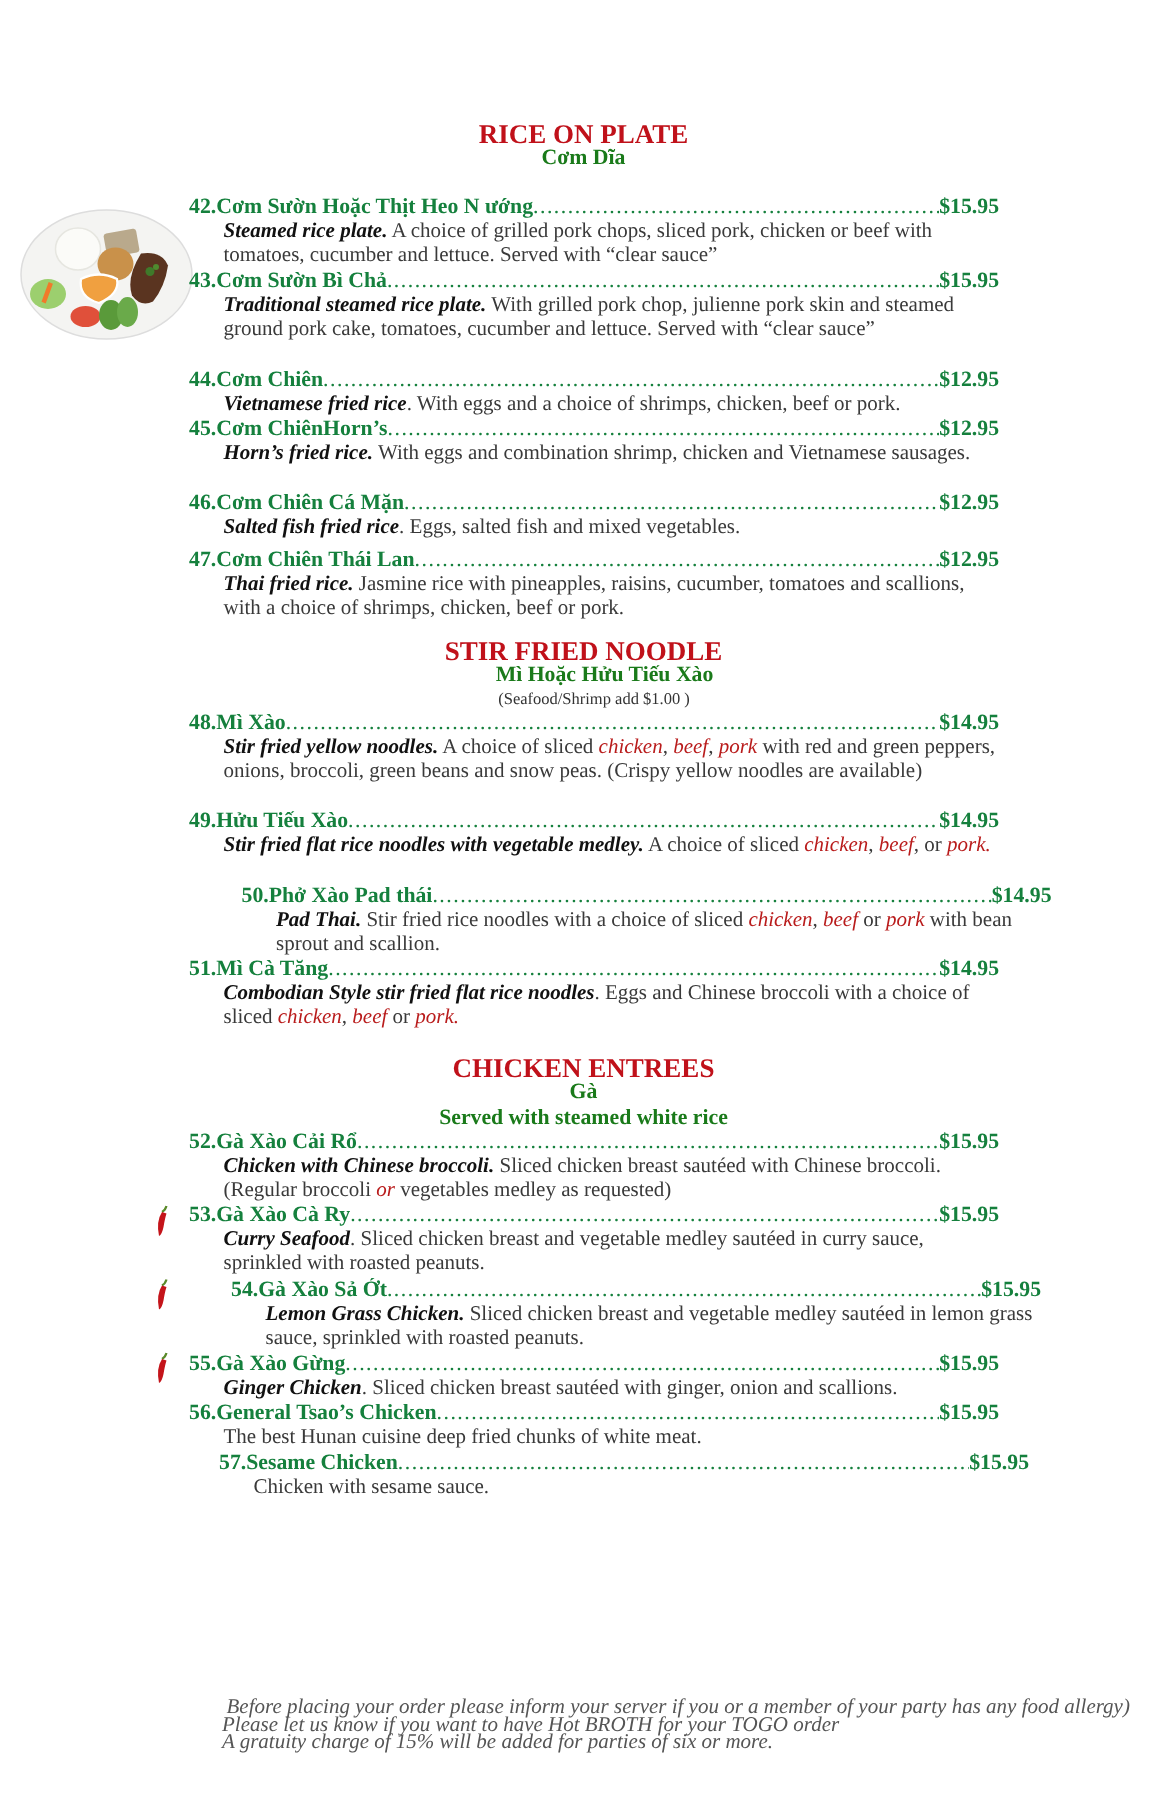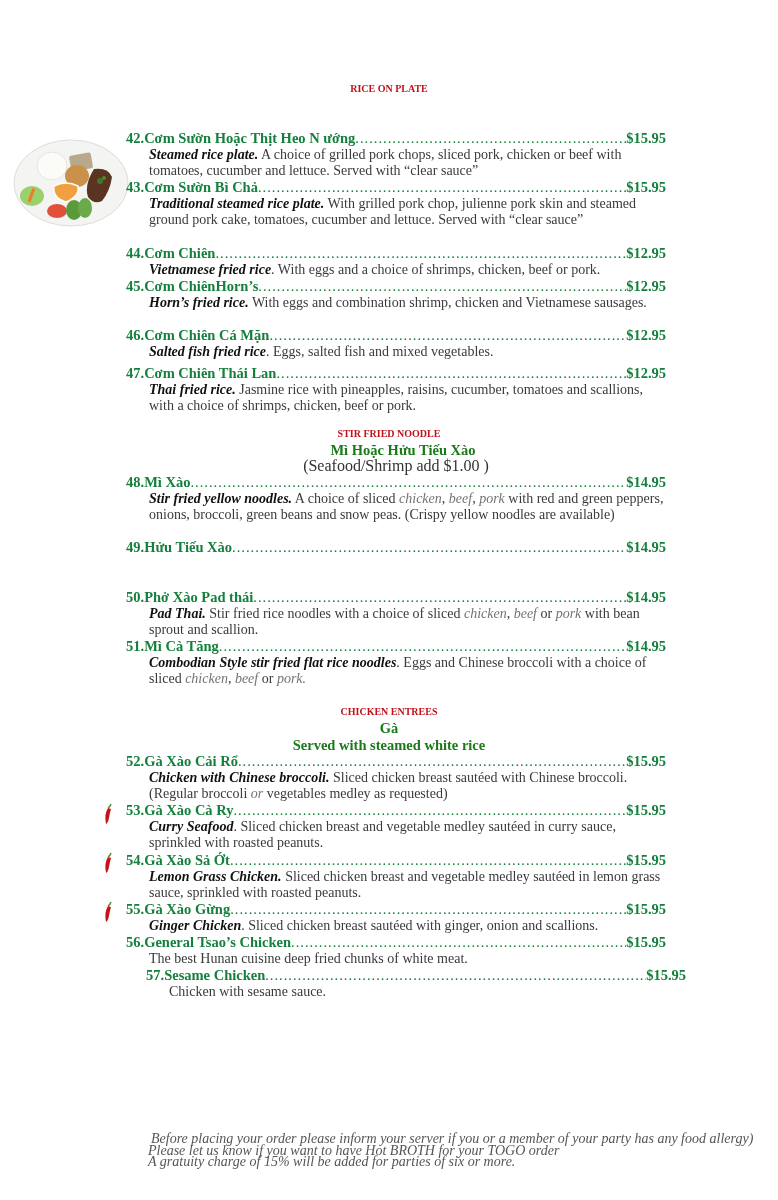--- a/index.html
+++ b/index.html
@@ -2,34 +2,34 @@
 <html><head>
   <meta charset="utf-8">
   <style>
     * { box-sizing: border-box; margin: 0; padding: 0; }
     html, body { width: 778px; height: 1200px; background: #ffffff; overflow: hidden; }
     body { position: relative; font-family: "Liberation Serif", "DejaVu Serif", serif; color: #333333; }
 
     .page { position: absolute; left: 0; top: 0; width: 778px; height: 1200px; }
 
     .section-head { position: absolute; left: 0; width: 778px; text-align: center; }
-    .sec-title { color: #c0111a; font-weight: bold; font-size: 10px; line-height: 16px; }
+    .sec-title { color: #c0111a; font-weight: bold; font-size: 18px; line-height: 16px; }
     .sec-sub { color: #1a7a1a; font-weight: bold; font-size: 14.5px; line-height: 16px; }
-    .sec-note { color: #333; font-size: 16px; line-height: 16px; }
+    .sec-note { color: #333; font-size: 11px; line-height: 16px; }
 
     .item { position: absolute; left: 126px; width: 540px; }
     .item-line { display: flex; align-items: baseline; color: #15803d; font-weight: bold; font-size: 14.5px; line-height: 16.5px; white-space: nowrap; overflow: hidden; }
     .item-num { display: inline-block; width: 23px; }
     .item-name { flex: 0 0 auto; }
     .dots { flex: 1 1 auto; overflow: hidden; white-space: nowrap; letter-spacing: 1px; font-weight: normal; }
     .dots::after { content: "......................................................................................................................................................................................................................"; }
     .price { flex: 0 0 auto; }
     .desc { margin-left: 23px; font-size: 14px; line-height: 16.5px; color: #3a3a3a; }
     .desc b { color: #111; font-style: italic; font-weight: bold; }
-    .desc i { color: #737373; }
+    .desc i { color: #b91c1c; }
 
     .plate { position: absolute; left: 12px; top: 136px; width: 118px; height: 92px; }
     .chili { position: absolute; left: 103px; width: 12px; height: 22px; }
 
     .footer { position: absolute; left: 148px; top: 1133px; font-style: italic; font-size: 14px; line-height: 11.5px; color: #555; }
   </style>
 </head>
 <body>
 
 <div class="page">
@@ -45,20 +45,21 @@
     <path d="M42 50 q12 -6 24 0 q2 10 -12 16 q-14 -4 -12 -16z" fill="#f0a040" stroke="#fff" stroke-width="1.5"></path>
     <ellipse cx="20" cy="60" rx="12" ry="10" fill="#9ccf6e"></ellipse>
     <rect x="18" y="52" width="3" height="14" fill="#f07a2a" transform="rotate(20 19 59)"></rect>
     <ellipse cx="45" cy="75" rx="10" ry="7" fill="#e0503a"></ellipse>
     <ellipse cx="62" cy="74" rx="8" ry="10" fill="#5a9a3a"></ellipse>
     <ellipse cx="73" cy="72" rx="7" ry="10" fill="#6aaa4a"></ellipse>
   </svg>
 
   <div class="section-head" style="top:81px;">
     <div class="sec-title">RICE ON PLATE</div>
+    <div class="sec-sub">Cơm Dĩa</div>
   </div>
 
   <div class="item" style="top:130px;">
     <div class="item-line">
         <span class="item-num">42.</span>
         <span class="item-name">Cơm Sườn Hoặc Thịt Heo N ướng</span>
         <span class="dots"></span>
         <span class="price">$15.95</span>
       </div>
     <div class="desc"><b>Steamed rice plate.</b><span> A choice of grilled pork chops, sliced pork, chicken or beef with tomatoes, cucumber and lettuce. Served with “clear sauce”</span></div>
@@ -130,23 +131,24 @@
     <div class="desc"><b>Stir fried yellow noodles.</b><span> A choice of sliced </span><i>chicken</i><span>, </span><i>beef</i><span>, </span><i>pork</i><span> with red and green peppers, onions, broccoli, green beans and snow peas. (Crispy yellow noodles are available)</span></div>
   </div>
 
   <div class="item" style="top:539px;">
     <div class="item-line">
         <span class="item-num">49.</span>
         <span class="item-name">Hửu Tiếu Xào</span>
         <span class="dots"></span>
         <span class="price">$14.95</span>
       </div>
-  </div>
-
-  <div class="item" style="top:589px;">
+    <div class="desc"><b>Stir fried flat rice noodles with vegetable medley.</b><span> A choice of sliced </span><i>chicken</i><span>, </span><i>beef</i><span>, or </span><i>pork.</i><span></span></div>
+  </div>
+
+  <div class="item" style="top:589px;margin-left:35px;">
     <div class="item-line">
         <span class="item-num">50.</span>
         <span class="item-name">Phở Xào Pad thái</span>
         <span class="dots"></span>
         <span class="price">$14.95</span>
       </div>
     <div class="desc"><b>Pad Thai.</b><span>  Stir fried rice noodles with a choice of sliced </span><i>chicken</i><span>, </span><i>beef</i><span> or </span><i>pork</i><span> with bean sprout and scallion.</span></div>
   </div>
 
   <div class="item" style="top:638px;">
@@ -186,21 +188,21 @@
         <span class="dots"></span>
         <span class="price">$15.95</span>
       </div>
     <div class="desc"><b>Curry Seafood</b><span>. Sliced chicken breast and vegetable medley sautéed in curry sauce, sprinkled with roasted peanuts.</span></div>
   </div>
 
   <svg class="chili" style="top:852px;" viewBox="0 0 12 22">
       <path d="M8 1 q-1 3 -3 4" stroke="#5a8a2a" stroke-width="1.5" fill="none"></path>
       <path d="M5 5 q-4 6 -2 16 q2 -1 3 -6 q1 -6 2 -9z" fill="#c4141a"></path>
     </svg>
-  <div class="item" style="top:852px;">
+  <div class="item" style="top:852px;margin-left:28px;">
     <div class="item-line">
         <span class="item-num">54.</span>
         <span class="item-name">Gà Xào Sả Ớt</span>
         <span class="dots"></span>
         <span class="price">$15.95</span>
       </div>
     <div class="desc"><b>Lemon Grass Chicken.</b><span> Sliced chicken breast and vegetable medley sautéed in lemon grass sauce, sprinkled with roasted peanuts.</span></div>
   </div>
 
   <svg class="chili" style="top:901px;" viewBox="0 0 12 22">

